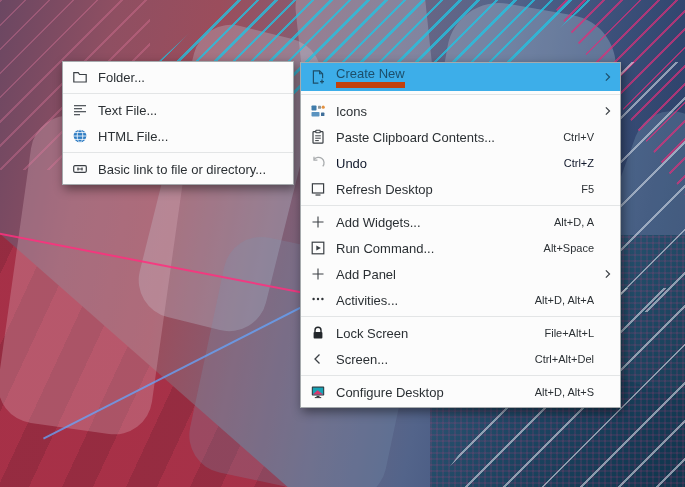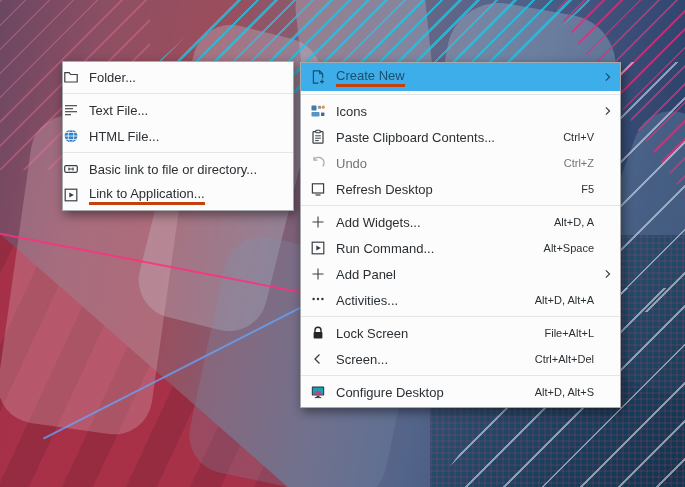--- a/index.html
+++ b/index.html
@@ -51,32 +51,32 @@
   }
   .pinkline{left:-30px;top:262px;width:360px;height:2px;background:rgba(255,47,126,.85);transform:rotate(11deg);}
   .blueline{left:20px;top:340px;width:430px;height:2px;background:rgba(100,165,255,.75);transform:rotate(-27deg);}
 
   
   .menu{position:absolute;background:#fcfcfc;border:1px solid #a6aaad;
     box-shadow:2px 4px 10px rgba(0,0,0,.45);box-sizing:border-box;}
   .submenu{left:62px;top:61px;width:232px;padding:2px 0;}
   .context{left:300px;top:62px;width:321px;padding:0 0 2px 0;}
 
-  .mi{display:flex;align-items:center;height:26px;padding:0 12px 0 0;
+  .mi{display:flex;align-items:center;height:26px;padding:0 12px 0 9px;
     color:#2b3034;font-size:13px;position:relative;white-space:nowrap;}
   .context .mi{padding:0 26px 0 9px;}
   .mi .ic{width:16px;height:16px;margin-right:10px;flex:0 0 16px;display:flex;align-items:center;justify-content:center;}
   .mi .ic svg{width:16px;height:16px;display:block;}
   .mi .sc{margin-left:auto;padding-left:24px;font-size:11px;}
   .mi.hl{background:#3daee9;color:#1d4f6b;height:28px;}
-  .mi.disabled{color:#737373;}
+  .mi.disabled{color:#0f172a;}
   .chev{position:absolute;right:6px;top:50%;transform:translateY(-50%);width:13px;height:13px;display:flex;}
   .chev svg{width:13px;height:13px;}
   .sep{height:1px;background:#e3e5e6;margin:3px 0;}
-  .ann{border-bottom:3px solid #c2410c;padding-bottom:1px;}
+  .ann{border-bottom:6px solid #c2410c;padding-bottom:1px;}
 </style>
 </head>
 <body>
 
 <div class="bg">
   <div class="layer base"></div>
   <div class="layer crimson"></div>
   <div class="layer ghost g1"></div>
   <div class="layer ghost g2"></div>
   <div class="layer ghost g3"></div>
@@ -135,29 +135,20 @@
   <div class="mi">
     <span class="ic">
       <svg viewBox="0 0 16 16">
           <rect x="1.7" y="4.7" width="12.6" height="6.6" rx="1.2" fill="none" stroke="#3a3f44" stroke-width="1.2"></rect>
           <path d="M5.2 8h5.6M6 6.4v3.2M10 6.4v3.2" stroke="#3a3f44" stroke-width="1.1" fill="none"></path>
         </svg>
     </span>
     <span class="lbl">Basic link to file or directory...</span>
   </div>
 
-  <div class="mi">
-    <span class="ic">
-      <svg viewBox="0 0 16 16">
-          <rect x="2.2" y="2.2" width="11.6" height="11.6" fill="none" stroke="#3a3f44" stroke-width="1.2"></rect>
-          <path d="M6.3 5.4l4.6 2.6-4.6 2.6z" fill="#3a3f44"></path>
-        </svg>
-    </span>
-    <span class="lbl ann">Link to Application...</span>
-  </div>
 </div>
 
 <div class="menu context">
 
   <div class="mi hl">
     <span class="ic">
       <svg viewBox="0 0 16 16">
           <path d="M12.6 9.3V4.8l-3-3H3.4v12.4h5" fill="none" stroke="#1d4f6b" stroke-width="1.2"></path>
           <path d="M9.6 1.8v3h3" fill="none" stroke="#1d4f6b" stroke-width="1.1"></path>
           <path d="M12 10.6v4M10 12.6h4" stroke="#1d4f6b" stroke-width="1.3" fill="none"></path>

